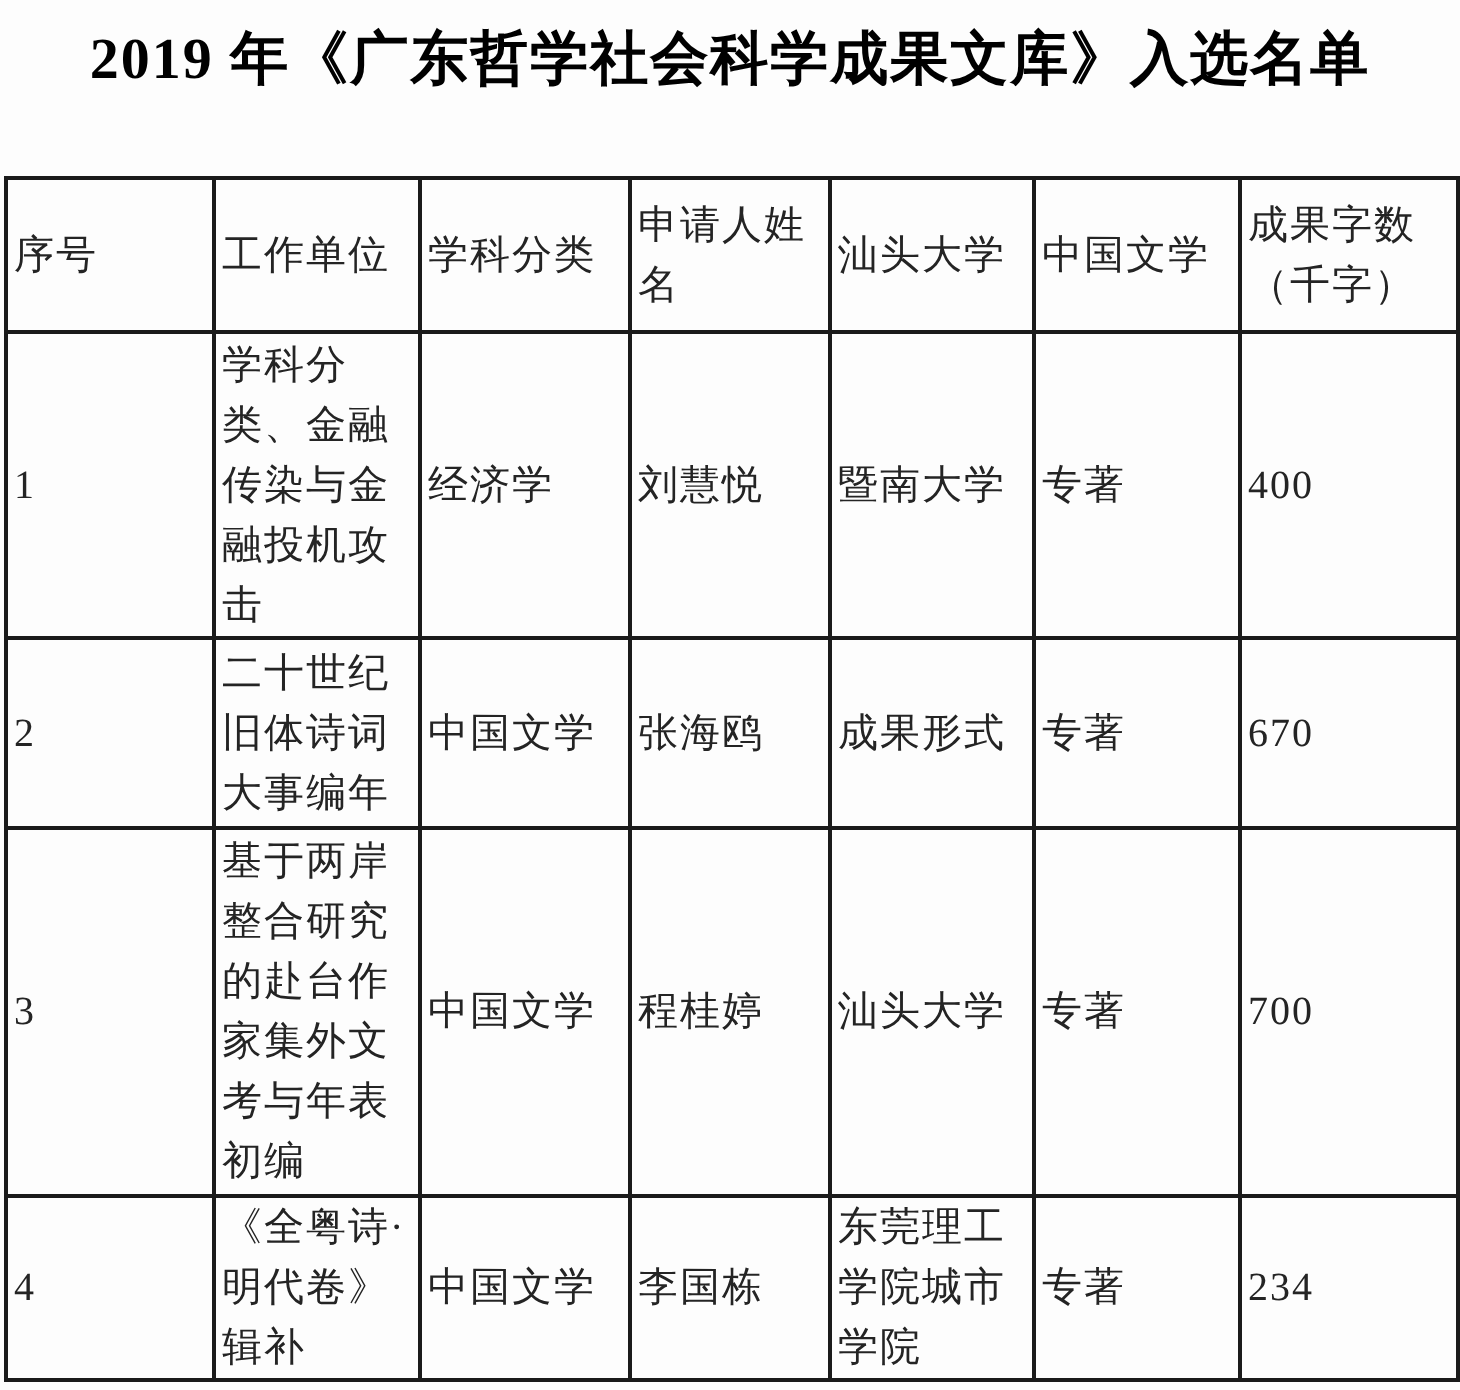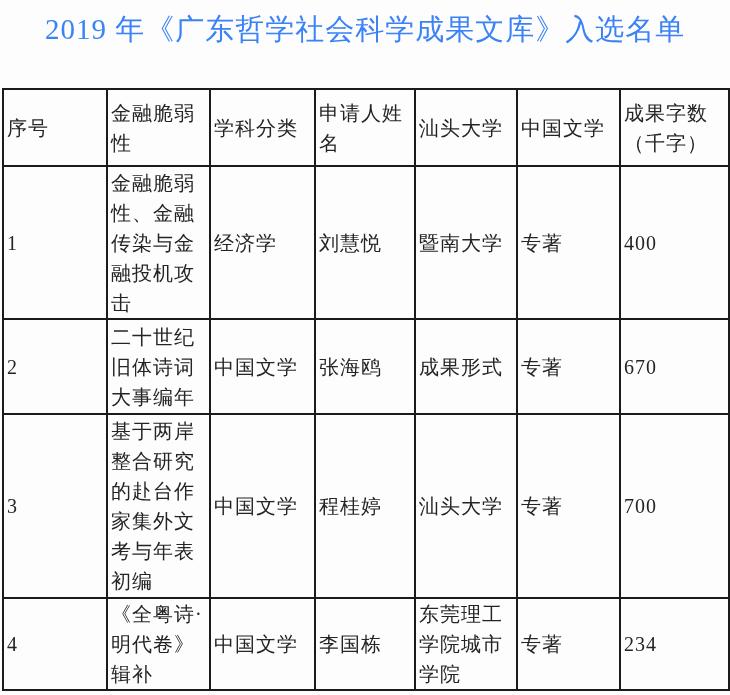--- a/index.html
+++ b/index.html
@@ -15,23 +15,23 @@
     color: #1f1f1f;
     overflow: hidden;
   }
   .doc-title {
     position: absolute;
     top: 10px;
     left: 0;
     width: 730px;
     text-align: center;
     font-size: 29px;
-    font-weight: normal;
+    font-weight: bold;
     letter-spacing: 1px;
-    color: #3b82f6;
+    color: #000000;
     white-space: nowrap;
   }
   table.results {
     position: absolute;
     left: 2px;
     top: 88px;
     width: 726px;
     border-collapse: collapse;
     table-layout: fixed;
     padding-left: 12px;
@@ -67,31 +67,31 @@
     <col style="width:103px">
     <col style="width:105px">
     <col style="width:100px">
     <col style="width:102px">
     <col style="width:103px">
     <col style="width:109px">
   </colgroup>
   <tbody>
     <tr class="h-header">
       <th>序号</th>
-      <th>金融脆弱性</th>
+      <th>工作单位</th>
       <th>学科分类</th>
       <th>申请人姓名</th>
       <th>汕头大学</th>
       <th>中国文学</th>
       <th>成果字数（千字）</th>
     </tr>
 
     <tr class="h-r1">
       <td>1</td>
-      <td>金融脆弱性、金融传染与金融投机攻击</td>
+      <td>学科分类、金融传染与金融投机攻击</td>
       <td>经济学</td>
       <td>刘慧悦</td>
       <td>暨南大学</td>
       <td>专著</td>
       <td>400</td>
     </tr>
 
     <tr class="h-r2">
       <td>2</td>
       <td>二十世纪旧体诗词大事编年</td>

